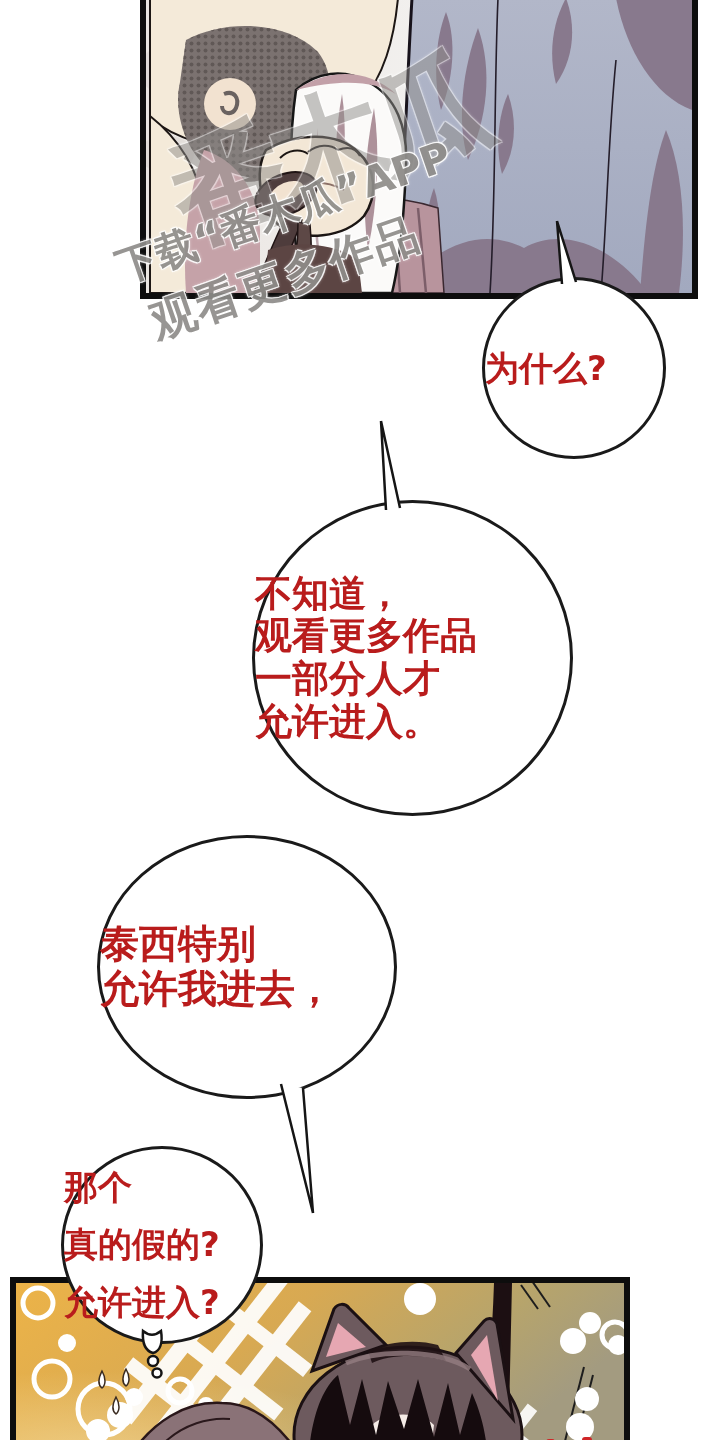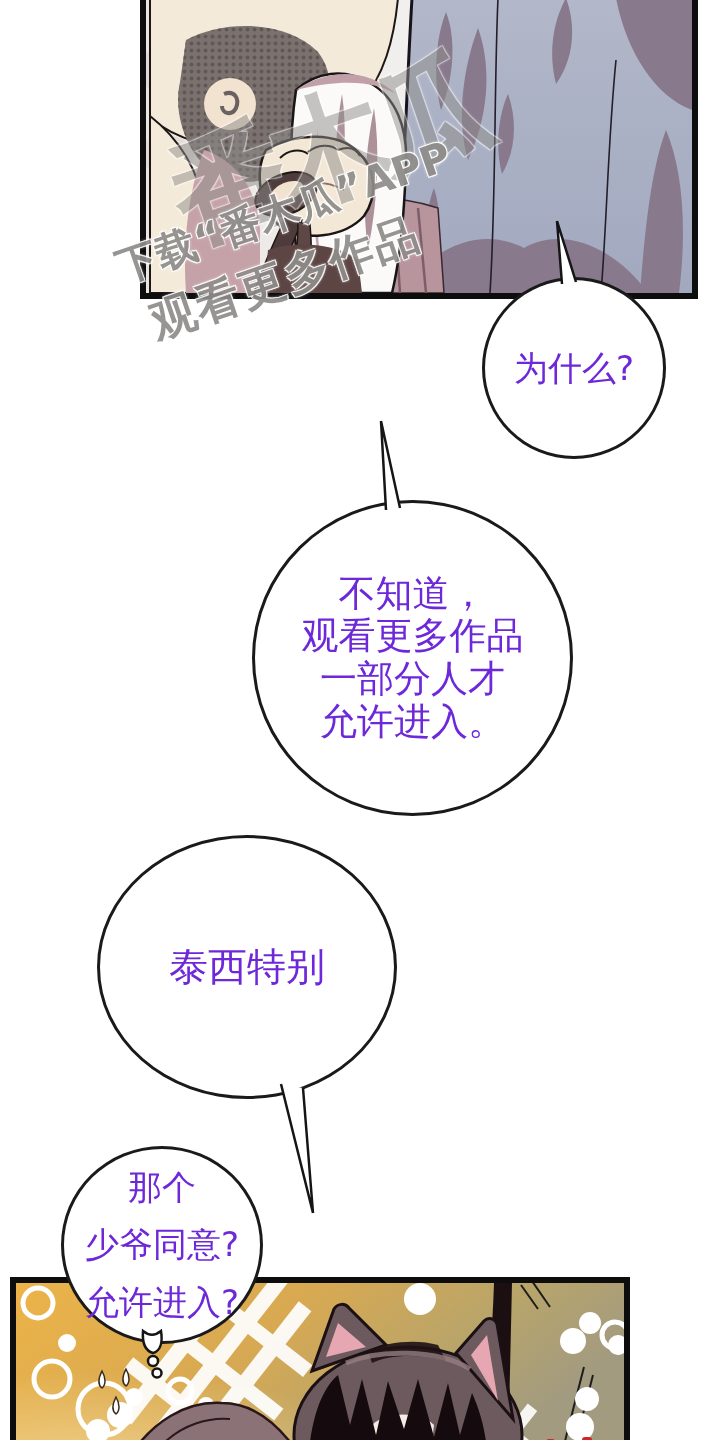--- a/index.html
+++ b/index.html
@@ -15,22 +15,22 @@
   
   .wm{position:absolute;z-index:2;color:#8f8d8a;pointer-events:none;
       text-shadow:0 0 2px #fff,0 0 4px #fff,1px 1px 0 #fff,-1px -1px 0 #fff,1px -1px 0 #fff,-1px 1px 0 #fff;
       font-weight:bold;opacity:.92;white-space:nowrap;}
   .wm-logo{left:148px;top:128px;font-size:118px;letter-spacing:-12px;transform:rotate(-19deg);transform-origin:left top;opacity:.5;}
   .wm-line1{left:118px;top:242px;font-size:41px;transform:rotate(-19deg);transform-origin:left center;}
   .wm-line2{left:152px;top:294px;font-size:45px;letter-spacing:2px;transform:rotate(-19deg);transform-origin:left center;}
 
   
   .bubble{position:absolute;background:#ffffff;border:3px solid #1a1a1a;border-radius:50%;
-          display:flex;flex-direction:column;align-items:center;justify-content:center;
-          z-index:4;color:#6d28d9;font-weight:normal;text-align:center;}
+          display:flex;flex-direction:column;align-items:flex-start;justify-content:center;
+          z-index:4;color:#b91c1c;font-weight:bold;text-align:center;}
   .bubble span{display:block;white-space:nowrap;}
   .b1{left:482px;top:277px;width:178px;height:176px;font-size:34px;line-height:1.25;}
   .b2{left:252px;top:500px;width:315px;height:310px;font-size:37px;line-height:1.15;}
   .b3{left:97px;top:835px;width:294px;height:258px;font-size:39px;line-height:1.15;}
   .b4{left:61px;top:1146px;width:196px;height:192px;font-size:34px;line-height:1.22;gap:16px;}
 
   .overlay{position:absolute;left:0;top:0;z-index:5;pointer-events:none;}
 </style>
 </head>
 <body>
@@ -232,25 +232,26 @@
 
   <div class="bubble b2">
     <span>不知道，</span>
     <span>观看更多作品</span>
     <span>一部分人才</span>
     <span>允许进入。</span>
   </div>
 
   <div class="bubble b3">
     <span>泰西特别</span>
+    <span>允许我进去，</span>
   </div>
 
   <div class="bubble b4">
     <span>那个</span>
-    <span>少爷同意?</span>
+    <span>真的假的?</span>
     <span>允许进入?</span>
   </div>
 
   <svg class="overlay" width="720" height="1440" viewBox="0 0 720 1440">
     <g>
       <path d="M557,221 L562,284 L576,282 Z" fill="#ffffff"></path>
       <path d="M557,221 L562,284 M557,221 L576,282" stroke="#151515" stroke-width="2.5" fill="none"></path>
     </g>
     <g>
       <path d="M381,421 L386,510 L400,508 Z" fill="#ffffff"></path>

